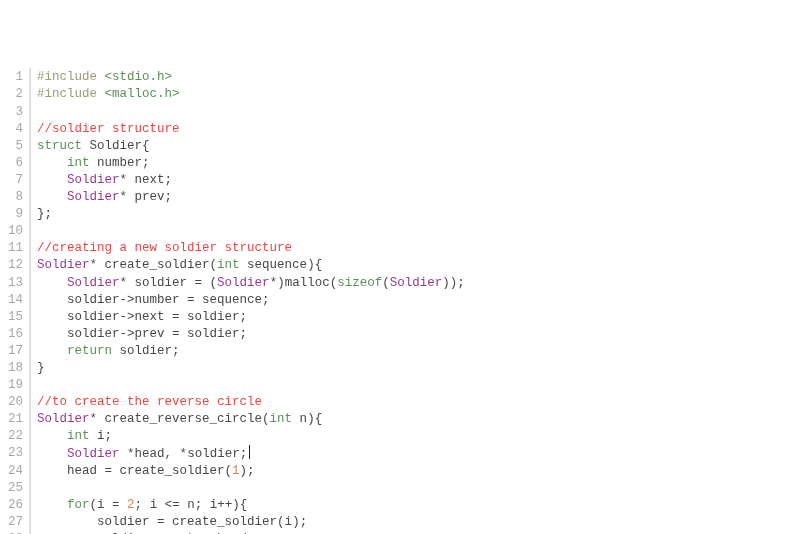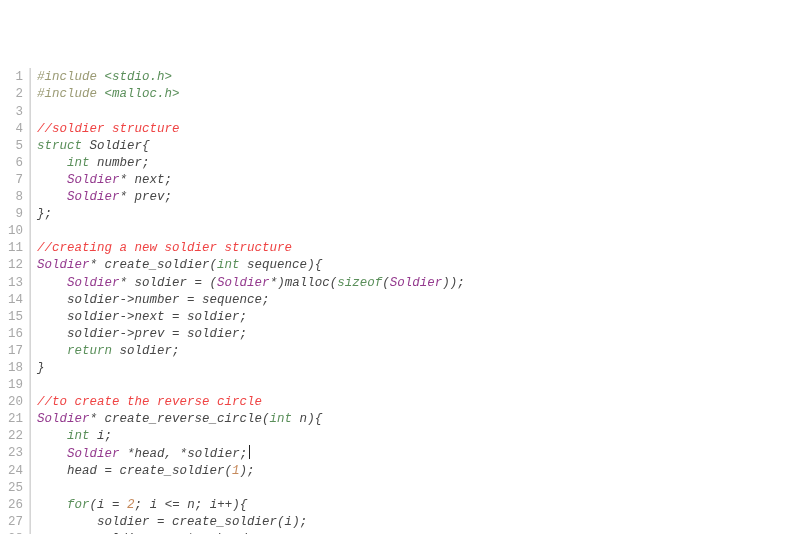--- a/index.html
+++ b/index.html
@@ -23,21 +23,21 @@
     padding: 1px 6px 0 4px;
     border-right: 1px solid #e6e6e6;
     user-select: none;
     min-width: 30px;
   }
   .gutter-line { height: 17.1px; }
   .code {
     padding: 1px 0 0 6px;
     border-left: 1px solid #d5d5d5;
   }
-  .line { height: 17.1px; font-style: italic; }
+  .line { height: 17.1px; }
   .cursor {
     display: inline-block;
     width: 1px; height: 14px;
     background: #222;
     vertical-align: -2px;
     margin-left: 2px;
   }
   .pp   { color: #9b9b75; }   
   .hdr  { color: #5a8f5a; }   
   .cmt  { color: #ef4444; }   

